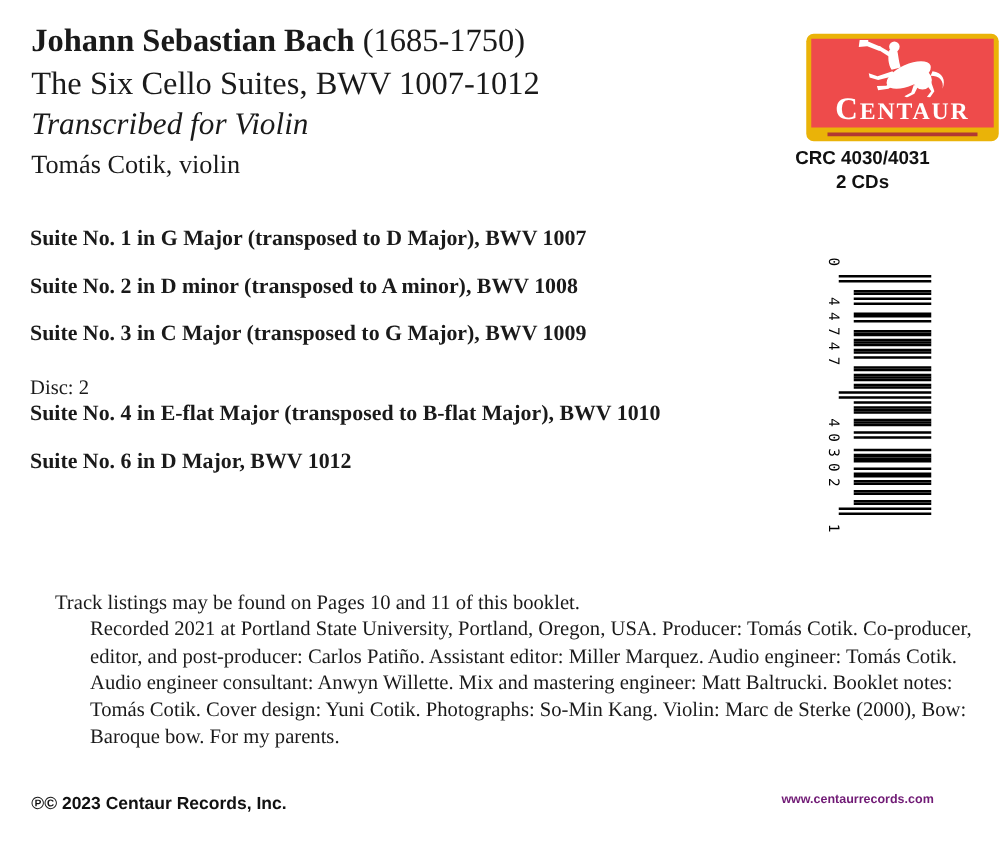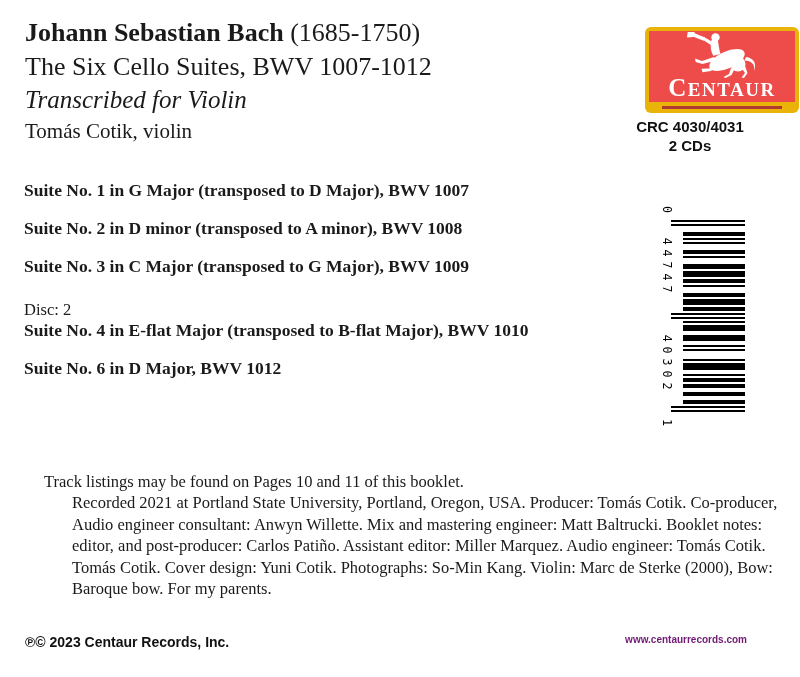--- a/index.html
+++ b/index.html
@@ -210,22 +210,22 @@
     <p class="suite end-disc">Suite No. 3 in C Major (transposed to G Major), BWV 1009</p>
     <div class="disc-label">Disc: 2</div>
     <p class="suite">Suite No. 4 in E-flat Major (transposed to B-flat Major), BWV 1010</p>
     <p class="suite last">Suite No. 6 in D Major, BWV 1012</p>
   </section>
 
   <p class="note">Track listings may be found on Pages 10 and 11 of this booklet.</p>
 
   <div class="credits">
     <div>Recorded 2021 at Portland State University, Portland, Oregon, USA. Producer: Tomás Cotik. Co-producer,</div>
+    <div>editor, and post-producer: Carlos Patiño. Assistant editor: Miller Marquez. Audio engineer: Tomás Cotik.</div>
     <div>Audio engineer consultant: Anwyn Willette. Mix and mastering engineer: Matt Baltrucki. Booklet notes:</div>
-    <div>editor, and post-producer: Carlos Patiño. Assistant editor: Miller Marquez. Audio engineer: Tomás Cotik.</div>
     <div>Tomás Cotik. Cover design: Yuni Cotik. Photographs: So-Min Kang. Violin: Marc de Sterke (2000), Bow:</div>
     <div>Baroque bow. For my parents.</div>
   </div>
 
   <span class="copyright">℗© 2023 Centaur Records, Inc.</span>
   <span class="website">www.centaurrecords.com</span>
 
 </div>
 
 </body></html>

